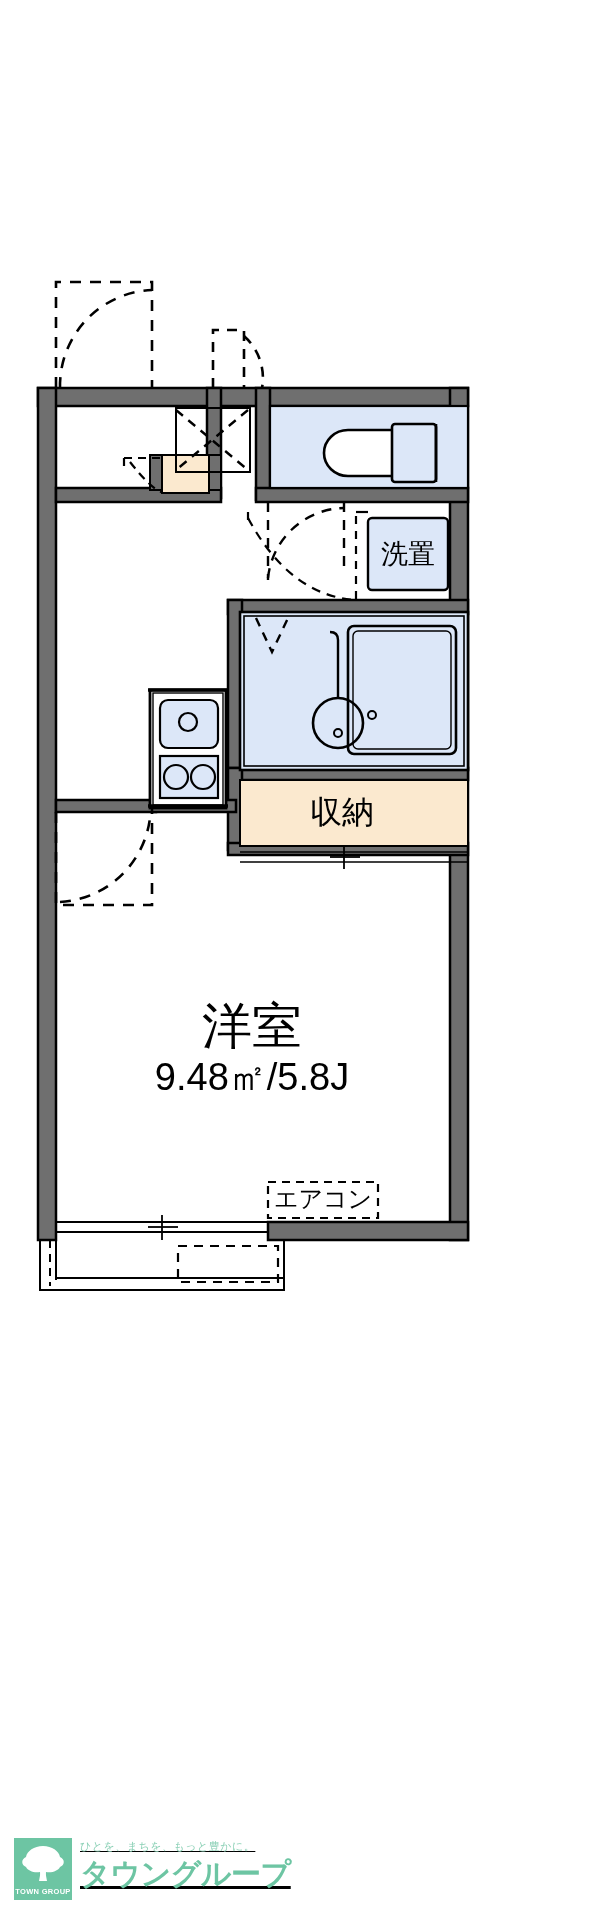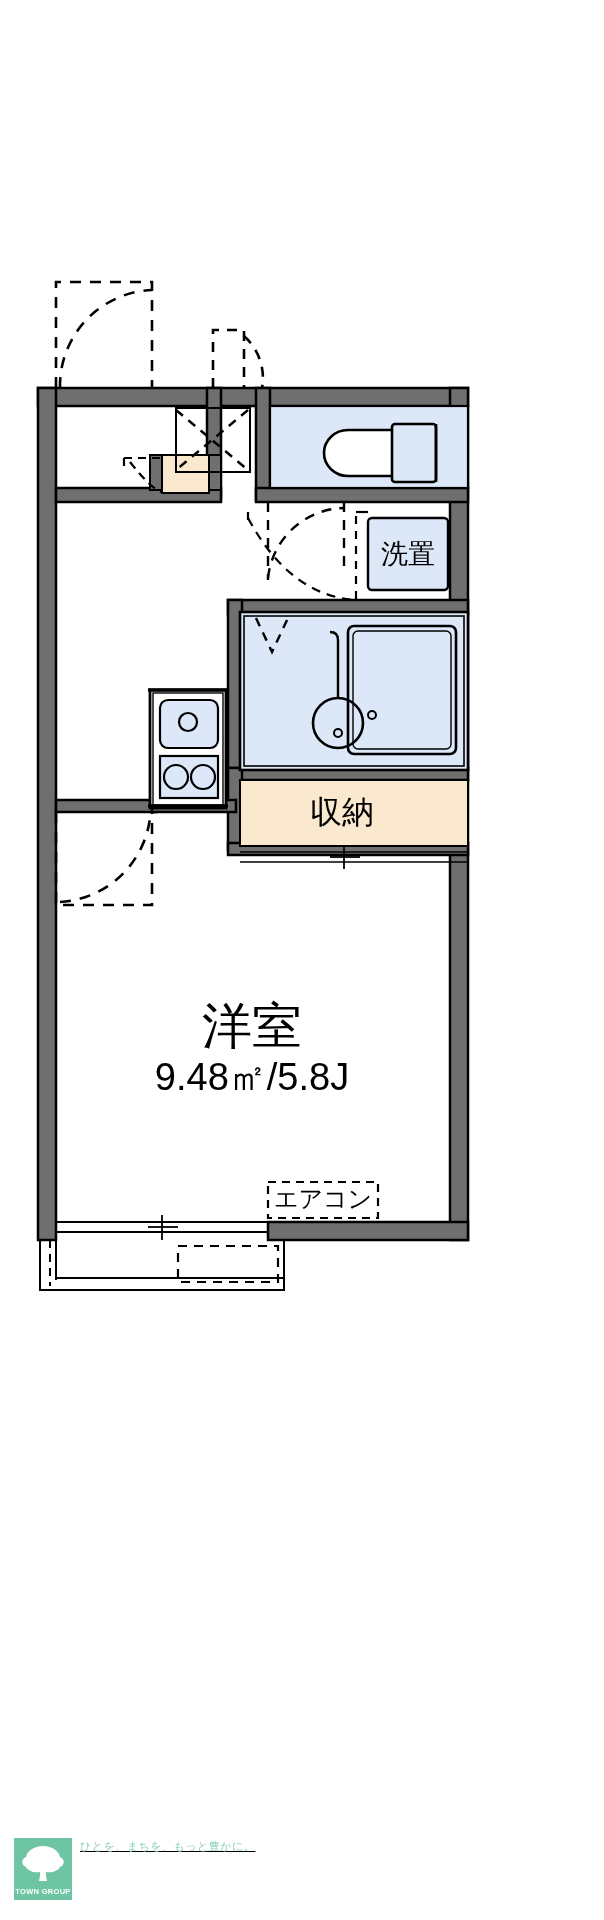--- a/index.html
+++ b/index.html
@@ -252,16 +252,17 @@
   <div id="logo-block">
     <div id="logo-mark">
       <svg class="tree-svg" viewBox="0 0 50 40">
         <path d="M25 4 C16 4 9 9 8 15 C3 17 3 23 8 25 C10 29 16 31 22 30 L23 38 L27 38 L28 30 C34 31 40 29 42 25 C47 23 47 17 42 15 C41 9 34 4 25 4 Z" fill="#ffffff"></path>
         <path d="M23 28 L21 39 L29 39 L27 28 Z" fill="#ffffff"></path>
       </svg>
       <div class="mark-label">TOWN GROUP</div>
     </div>
     <div id="logo-text">
       <div id="logo-tagline">ひとを、まちを、もっと豊かに。</div>
+      <div id="logo-name">タウングループ</div>
     </div>
   </div>
 
 </div>
 
 </body></html>

